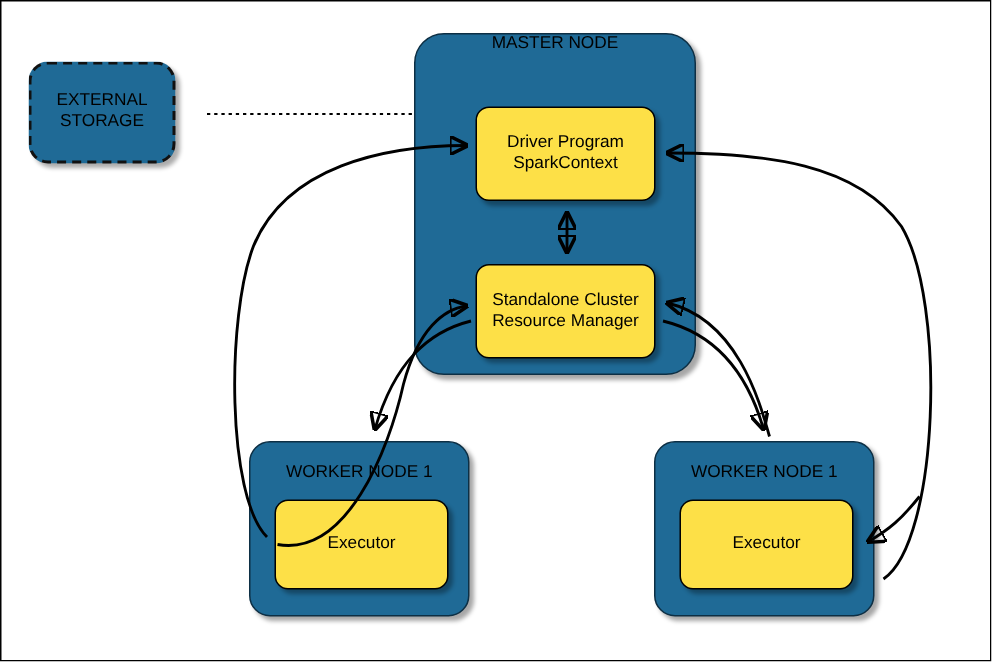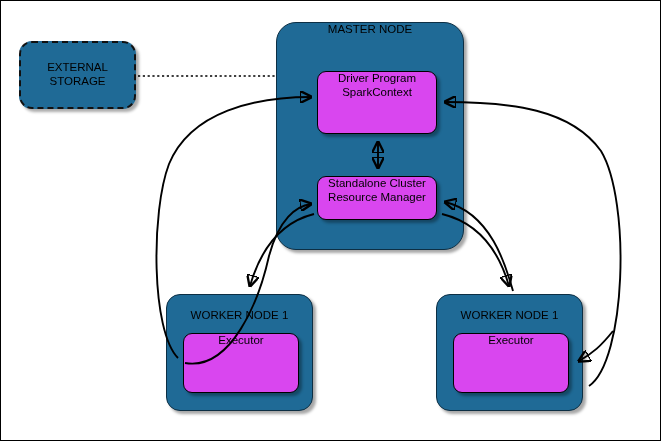--- a/index.html
+++ b/index.html
@@ -44,25 +44,26 @@
   }
   .dashed-node {
     background: #1F6A96;
     border: 2px dashed #111111;
     border-radius: 13px;
     box-shadow: 3px 3px 3px rgba(0,0,0,0.33);
     font-size: 11.5px;
     align-items: center;
   }
   .leaf-node {
-    background: #d946ef;
+    background: #fde047;
     border: 1.4px solid #000000;
     border-radius: 9px;
     box-shadow: 3px 3px 3px rgba(0,0,0,0.33);
     font-size: 11.5px;
+    align-items: center;
     z-index: 3;
   }
   .node-label {
     display: block;
     white-space: pre-line;
     pointer-events: none;
   }
   #edges {
     position: absolute;
     left: 0;
@@ -106,35 +107,35 @@
 
     <path d="M 441 213 C 470 220 495 240 508 285" marker-end="url(#arrowhead)"></path>
 
     <path d="M 512 290 C 505 265 490 212 444 201" marker-end="url(#arrowhead)"></path>
 
     <path d="M 588 385 C 625 360 630 200 600 150 C 570 108 510 101 444 101" marker-end="url(#arrowhead)"></path>
 
     <path d="M 612 330 C 600 345 592 352 578 360" marker-end="url(#arrowhead)"></path>
   </svg>
 
-  <div class="node dashed-node" style="left:18px; top:40px; width:117px; height:68px;">
+  <div class="node dashed-node" style="left:18px; top:40px; width:98px; height:68px;">
     <span class="node-label">EXTERNAL
 STORAGE</span>
   </div>
 
   <div class="node container-node master" style="left:275px; top:21px; width:188px; height:228px;">
     <span class="node-label">MASTER NODE</span>
   </div>
 
   <div class="node leaf-node" style="left:316px; top:70px; width:120px; height:63px;">
     <span class="node-label">Driver Program
 SparkContext</span>
   </div>
 
-  <div class="node leaf-node" style="left:316px; top:175px; width:120px; height:44px;">
+  <div class="node leaf-node" style="left:316px; top:175px; width:120px; height:63px;">
     <span class="node-label">Standalone Cluster
 Resource Manager</span>
   </div>
 
   <div class="node container-node" style="left:165px; top:293px; width:147px; height:117px;">
     <span class="node-label">WORKER NODE 1</span>
   </div>
 
   <div class="node leaf-node" style="left:182px; top:332px; width:116px; height:60px;">
     <span class="node-label">Executor</span>

